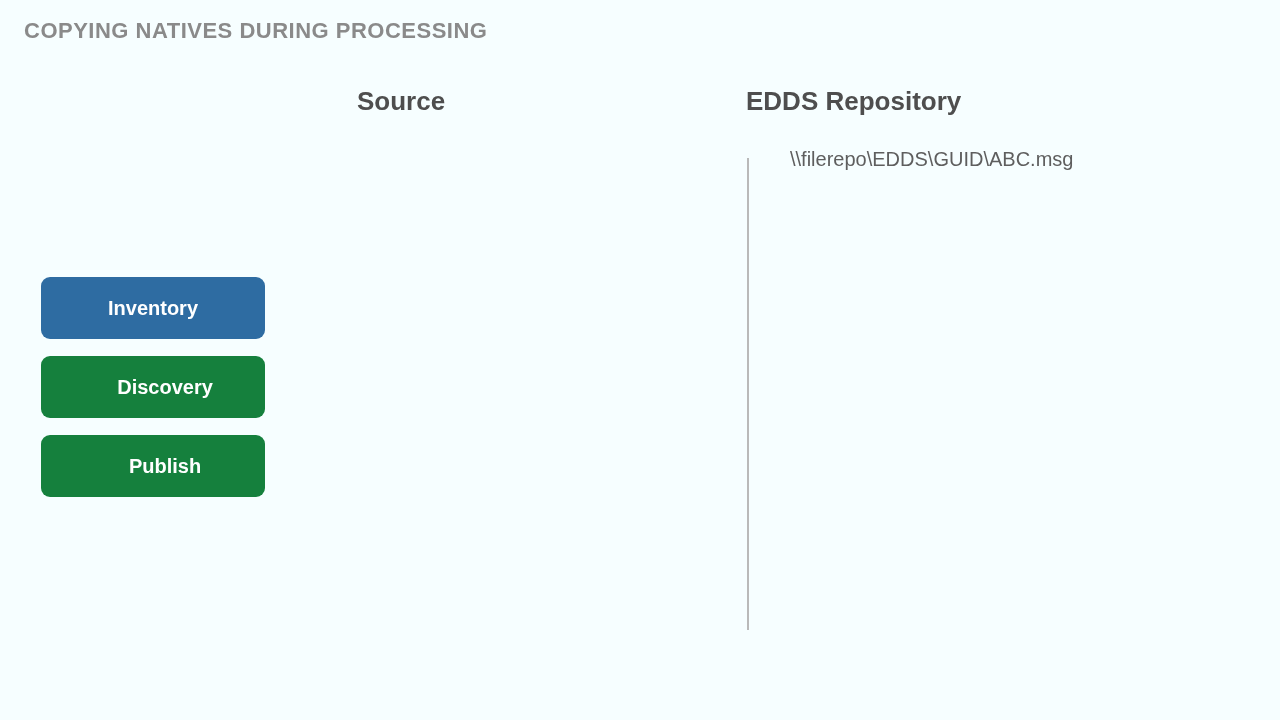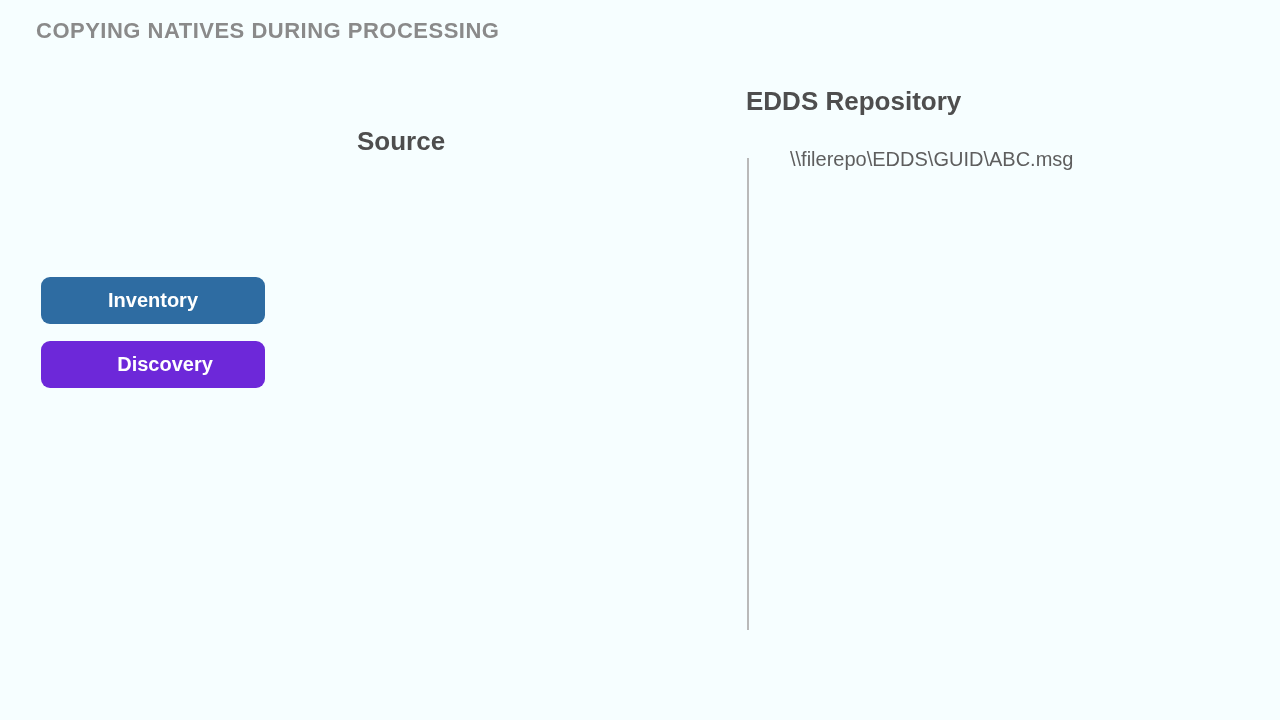--- a/index.html
+++ b/index.html
@@ -7,34 +7,33 @@
       width: 1280px;
       height: 720px;
       background-color: #f6feff;
       font-family: -apple-system, BlinkMacSystemFont, 'Segoe UI', Helvetica, Arial, sans-serif;
       position: relative;
       overflow: hidden;
     }
     .page-title {
       position: absolute;
       top: 18px;
-      left: 36px;
+      left: 24px;
       font-size: 22px;
       font-weight: 600;
       letter-spacing: 0.5px;
       color: #8a8a8a;
     }
     .source-label {
       position: absolute;
       top: 86px;
       left: 357px;
       font-size: 26px;
       font-weight: 600;
       color: #4e4e4e;
-      margin-top: 40px;
     }
     .repo-label {
       position: absolute;
       top: 86px;
       left: 746px;
       font-size: 26px;
       font-weight: 600;
       color: #4e4e4e;
     }
     .repo-path {
@@ -58,47 +57,48 @@
       position: absolute;
       top: 277px;
       left: 41px;
       width: 224px;
       display: flex;
       flex-direction: column;
       gap: 17px;
     }
     .stage-button {
       width: 224px;
-      height: 47px;
+      height: 62px;
       border: none;
       border-radius: 9px;
       font-size: 20px;
       font-weight: 600;
       color: #ffffff;
       cursor: pointer;
       display: flex;
       align-items: center;
       justify-content: center;
     }
     .stage-button.active {
       background-color: #2e6ca2;
     }
     .stage-button.inactive {
-      background-color: #6d28d9;
+      background-color: #15803d;
       padding-left: 24px;
     }
   </style>
 </head>
 <body>
 
 <div class="page-title">COPYING NATIVES DURING PROCESSING</div>
 
 <div class="source-label">Source</div>
 
 <div class="repo-label">EDDS Repository</div>
 <div class="repo-path">\\filerepo\EDDS\GUID\ABC.msg</div>
 
 <div class="divider"></div>
 
 <div class="button-stack">
   <button class="stage-button active">Inventory</button>
   <button class="stage-button inactive">Discovery</button>
+  <button class="stage-button inactive">Publish</button>
 </div>
 
 </body></html>

